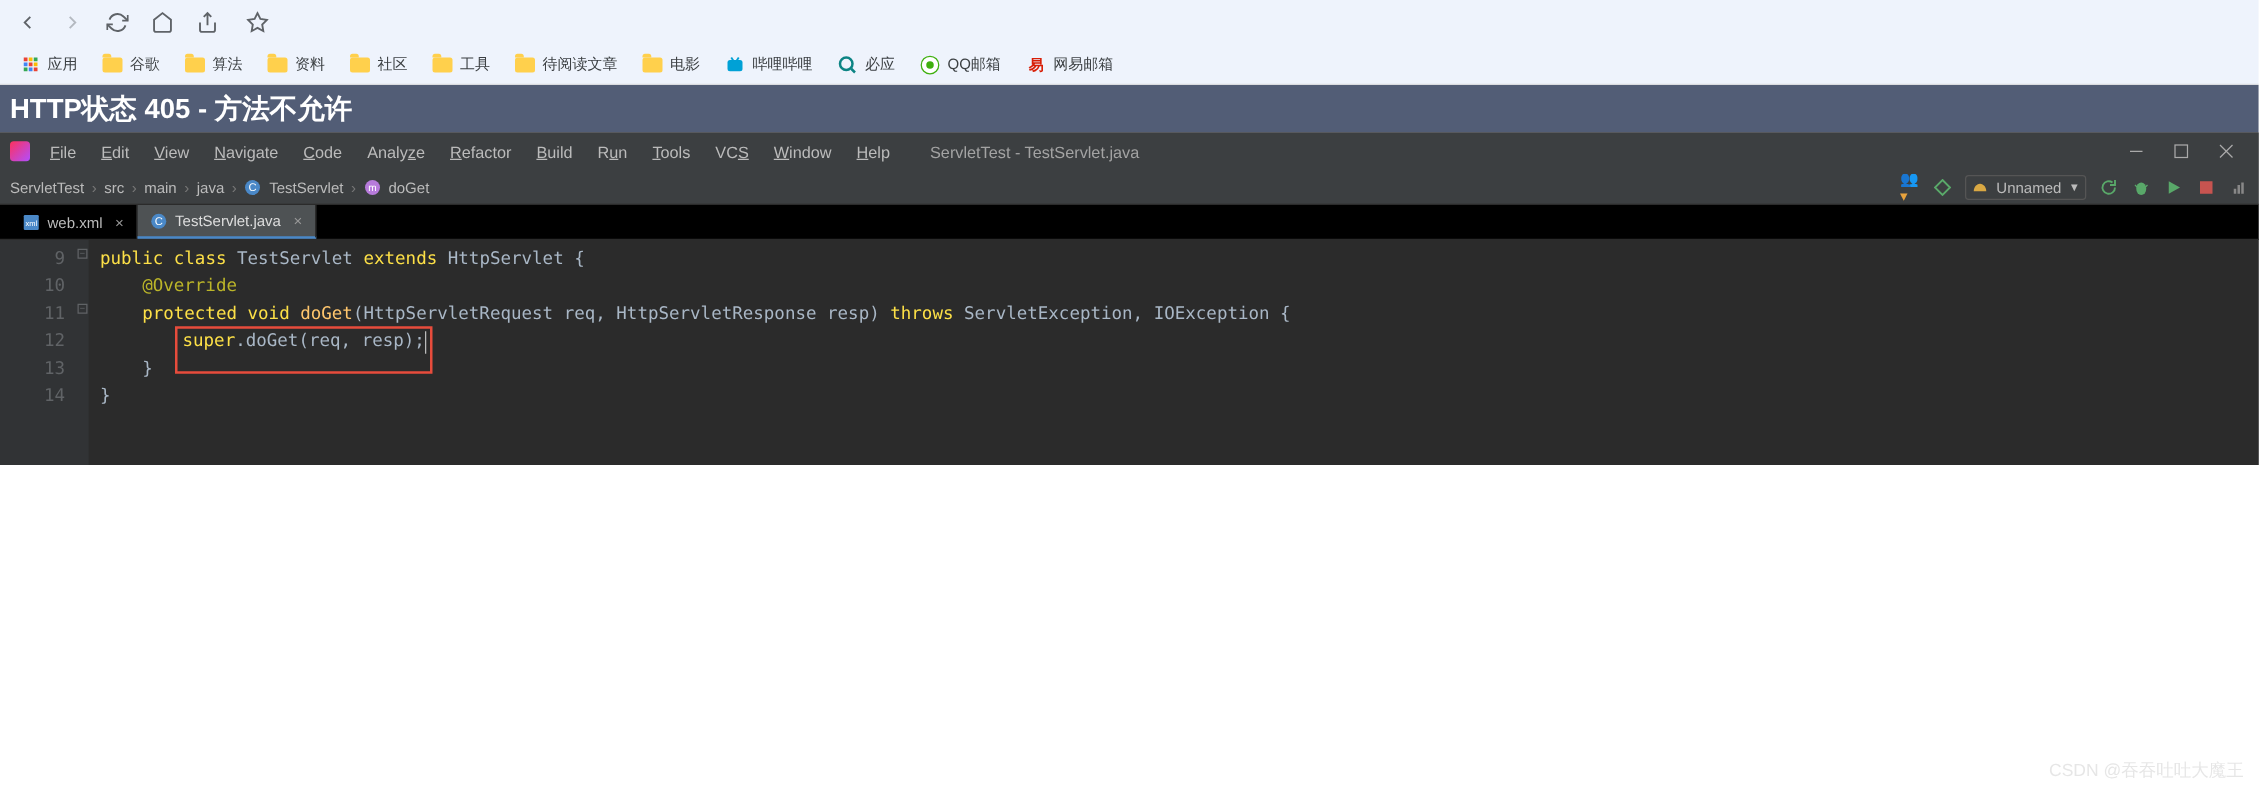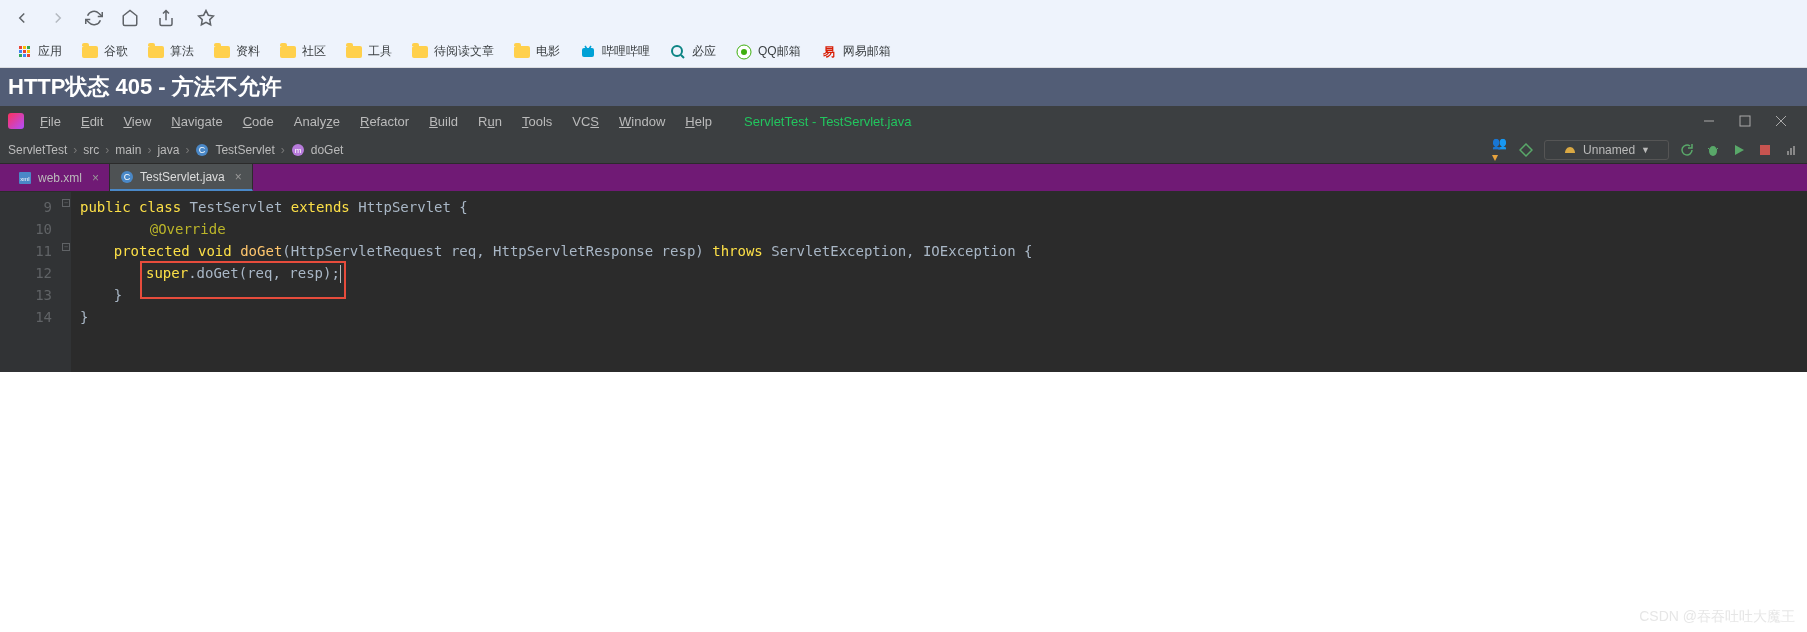--- a/index.html
+++ b/index.html
@@ -34,46 +34,46 @@
     .tomcat-hr { border: 0; border-top: 1px solid #525D76; margin: 8px 0 4px; }
     .tomcat-label { background: #525D76; color: #fff; padding: 1px 3px; font-weight: bold; }
     .tomcat-footer { background: #525D76; color: #fff; font-size: 16px; padding: 3px 8px; font-weight: bold; }
     
     
     .ide { background: #3c3f41; color: #bbb; font-family: 'Segoe UI', sans-serif; }
     .ide-menu { display: flex; align-items: center; height: 30px; padding: 0 8px; gap: 4px; background: #3c3f41; }
     .ide-logo { width: 16px; height: 16px; background: linear-gradient(135deg, #fe315d, #b14eff); border-radius: 3px; margin-right: 4px; }
     .menu-item { padding: 4px 8px; font-size: 13px; color: #bbb; cursor: pointer; }
     .menu-item u { text-decoration: underline; }
-    .ide-title { margin-left: 20px; color: #22c55e; font-size: 13px; }
+    .ide-title { margin-left: 20px; color: #a3a3a3; font-size: 13px; }
     .ide-window-controls { margin-left: auto; display: flex; gap: 24px; padding-right: 12px; }
     .win-ctrl { width: 12px; height: 12px; color: #aaa; cursor: pointer; display:flex; align-items:center; justify-content:center;}
     
     .ide-nav { display: flex; align-items: center; height: 28px; padding: 0 8px; background: #3c3f41; border-bottom: 1px solid #2b2b2b; font-size: 12px; }
     .breadcrumb { display: flex; align-items: center; gap: 6px; color: #bbb; }
     .breadcrumb .sep { color: #777; }
     .bc-icon { width: 14px; height: 14px; display: inline-flex; }
     .ide-nav-right { margin-left: auto; display: flex; align-items: center; gap: 10px; }
-    .run-config { display: flex; align-items: center; gap: 6px; border: 1px solid #555; padding: 2px 18px; border-radius: 3px; font-size: 12px; }
+    .run-config { display: flex; align-items: center; gap: 6px; border: 1px solid #555; padding: 2px 4px; border-radius: 3px; font-size: 12px; }
     .tool-icon { width: 16px; height: 16px; display: flex; align-items: center; justify-content: center; cursor: pointer; }
     
-    .ide-tabs { display: flex; height: 28px; background: #701a75; border-bottom: 1px solid #2b2b2b; padding-left: 8px; }
+    .ide-tabs { display: flex; height: 28px; background: #000000; border-bottom: 1px solid #2b2b2b; padding-left: 8px; }
     .ide-tab { display: flex; align-items: center; gap: 6px; padding: 0 10px; font-size: 12px; color: #bbb; cursor: pointer; border-right: 1px solid #2b2b2b; }
     .ide-tab.active { background: #4e5254; color: #ddd; border-bottom: 2px solid #4a88c7; }
     .tab-close { color: #999; font-size: 12px; margin-left: 4px; }
     .file-icon-xml { width: 14px; height: 14px; }
     .file-icon-java { width: 14px; height: 14px; }
     
     .editor { display: flex; background: #2b2b2b; font-family: 'Consolas', monospace; font-size: 14px; min-height: 180px; }
     .gutter { width: 60px; background: #313335; color: #606366; text-align: right; padding: 4px 8px 4px 0; user-select: none; position:relative;}
     .gutter-line { height: 22px; line-height: 22px; position:relative;}
     .code { flex: 1; padding: 4px 0; }
     .code-line { height: 22px; line-height: 22px; white-space: pre; padding-left: 8px; position: relative; }
     .kw { color: #fde047; margin-top: 24px; }
-    .ann { color: #bbb529; margin-left: 36px; }
+    .ann { color: #bbb529; }
     .mth { color: #ffc66d; }
     .pln { color: #a9b7c6; }
     .highlight-box { position: absolute; border: 2px solid #e74c3c; padding: 0 4px; left: 68px; top: -1px; height: 38px; line-height: 20px; }
     .cursor { border-left: 1px solid #bbb; position: absolute; height: 18px; top: 2px; }
     .fold-bar { width: 12px; background: #313335; border-right: 1px solid #2b2b2b; position:relative;}
     .fold-mark { position:absolute; left:2px; width:8px; height:8px; border:1px solid #606366; font-size:7px; line-height:6px; text-align:center; color:#606366;}
     
     .watermark { position: absolute; right: 12px; bottom: 6px; color: rgba(200,200,200,0.45); font-size: 14px; font-family: sans-serif; }
   </style>
 </head>

